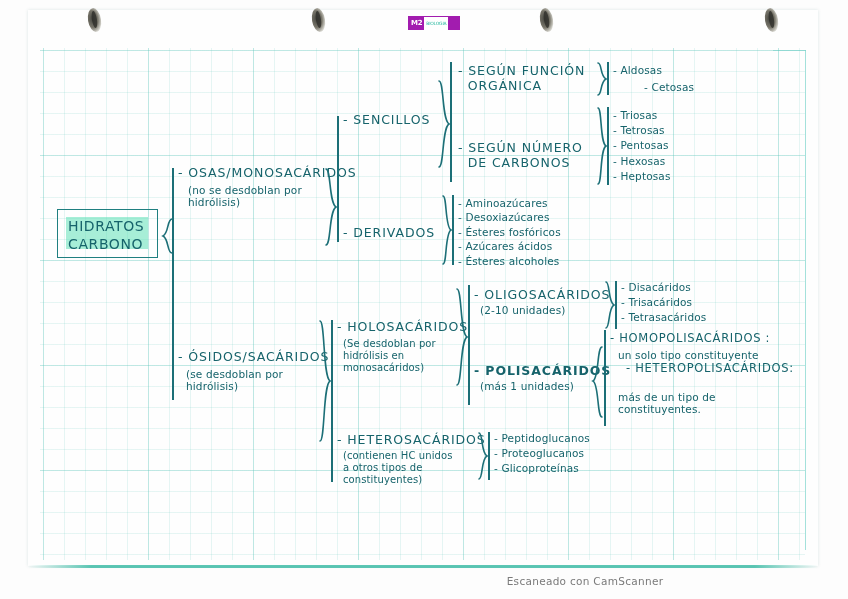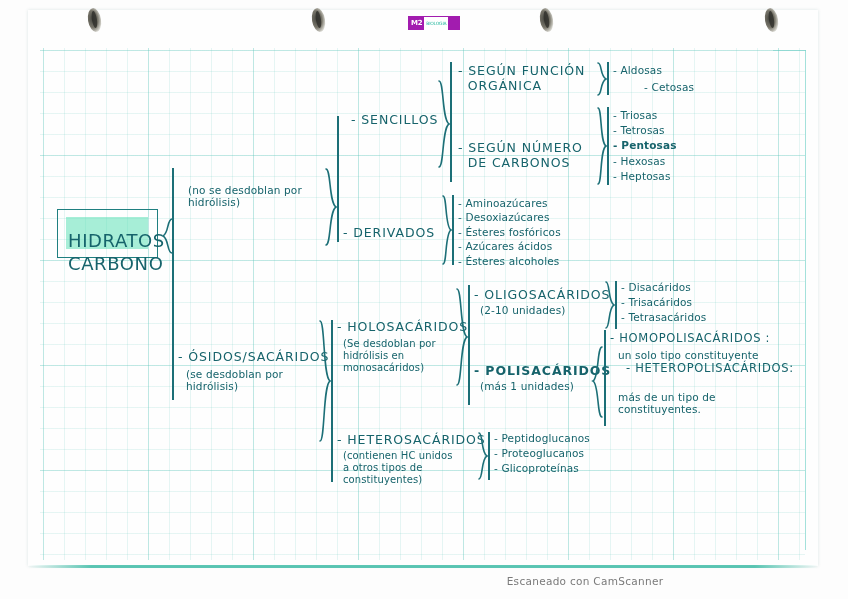--- a/index.html
+++ b/index.html
@@ -50,21 +50,21 @@
   .caps2{letter-spacing:.7px;font-size:11.5px;}
   .lower{font-size:10.5px;letter-spacing:.15px;}
   .lowersm{font-size:10px;letter-spacing:.1px;}
 
   
   #titlebox{position:absolute;left:57px;top:209px;width:99px;height:47px;
         border:1.6px solid #1f7f80;}
   #titlehl{position:absolute;left:8px;top:7px;width:82px;height:32px;
         background:#5fe0b6;opacity:.55;}
   #titletext{position:absolute;left:10px;top:7px;width:92px;color:#16636b;
-        font-size:18px;letter-spacing:.6px;line-height:1.3;white-space:pre;margin-top:12px;}
+        font-size:14px;letter-spacing:.6px;line-height:1.3;white-space:pre;}
 
   
   .vline{position:absolute;background:#1c6f77;width:1.7px;}
 
   
   .brace{position:absolute;}
   .brace svg{display:block;overflow:visible;}
   .brace path{fill:none;stroke:#1c6f77;stroke-width:1.6;stroke-linecap:round;}
 
   #footer{position:absolute;left:0;top:570px;width:740px;text-align:center;}
@@ -99,31 +99,32 @@
   </div>
 
   <div class="brace" style="left:160px;top:218px;">
     <svg width="14" height="36" viewBox="0 0 14 36">
       <path d="M12 1 C7 1, 9 15, 3 18 C9 21, 7 35, 12 35"></path>
     </svg>
   </div>
 
   <div class="vline" style="left:172px;top:168px;height:232px;"></div>
 
+  <div class="hw caps" style="left:178px;top:166px;">- OSAS/MONOSACÁRIDOS</div>
   <div class="hw lower" style="left:188px;top:184px;">(no se desdoblan por
 hidrólisis)</div>
 
   <div class="brace" style="left:324px;top:168px;">
     <svg width="14" height="78" viewBox="0 0 14 78">
       <path d="M2 1 C7 1, 5 35, 12 39 C5 43, 7 77, 2 77"></path>
     </svg>
   </div>
   <div class="vline" style="left:337px;top:116px;height:126px;"></div>
 
-  <div class="hw caps" style="left:343px;top:113px;margin-left:8px;">- SENCILLOS</div>
+  <div class="hw caps" style="left:343px;top:113px;">- SENCILLOS</div>
 
   <div class="brace" style="left:437px;top:80px;">
     <svg width="14" height="88" viewBox="0 0 14 88">
       <path d="M2 1 C7 1, 5 40, 12 44 C5 48, 7 87, 2 87"></path>
     </svg>
   </div>
   <div class="vline" style="left:450px;top:62px;height:120px;"></div>
 
   <div class="hw caps" style="left:458px;top:64px;">- SEGÚN FUNCIÓN
   ORGÁNICA</div>
@@ -141,21 +142,21 @@
   DE CARBONOS</div>
 
   <div class="brace" style="left:596px;top:107px;">
     <svg width="12" height="78" viewBox="0 0 12 78">
       <path d="M2 1 C6 1, 4 36, 10 39 C4 42, 6 77, 2 77"></path>
     </svg>
   </div>
   <div class="vline" style="left:607px;top:107px;height:78px;"></div>
   <div class="hw lower" style="left:613px;top:109px;">- Triosas</div>
   <div class="hw lower" style="left:613px;top:124px;">- Tetrosas</div>
-  <div class="hw lower" style="left:613px;top:139px;font-weight:bold;">- Pentosas</div>
+  <div class="hw lower" style="left:613px;top:139px;">- Pentosas</div>
   <div class="hw lower" style="left:613px;top:155px;">- Hexosas</div>
   <div class="hw lower" style="left:613px;top:170px;">- Heptosas</div>
 
   <div class="hw caps" style="left:343px;top:226px;">- DERIVADOS</div>
 
   <div class="brace" style="left:441px;top:195px;">
     <svg width="12" height="70" viewBox="0 0 12 70">
       <path d="M2 1 C6 1, 4 32, 10 35 C4 38, 6 69, 2 69"></path>
     </svg>
   </div>

